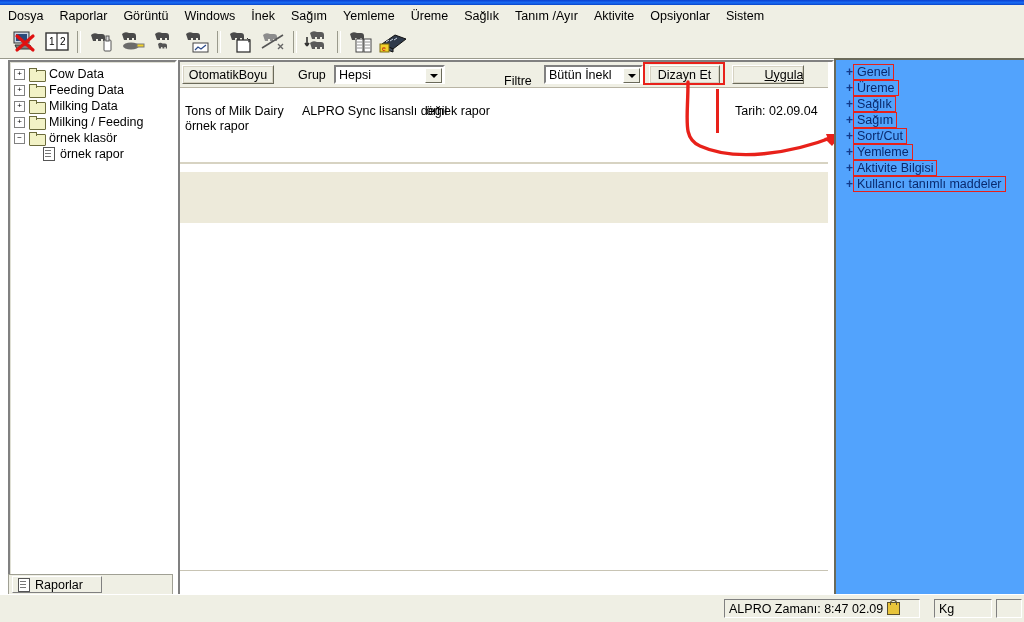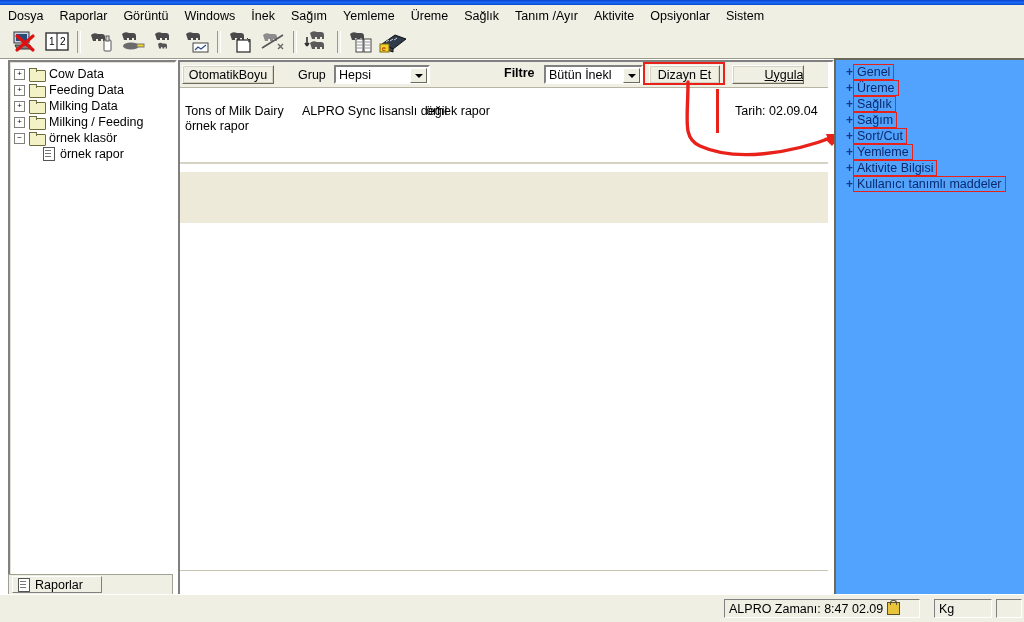--- a/index.html
+++ b/index.html
@@ -370,28 +370,28 @@
   <span class="tlabel">Raporlar</span>
 </div>
 
 <div id="mainpanel">
 
   <div id="reptoolbar">
     <div class="rbtn" style="left:2px;top:3px;width:92px;">OtomatikBoyu</div>
 
     <div class="rlabel" style="left:118px;top:6px;">Grup</div>
 
-    <div class="rcombo" style="left:154px;top:3px;width:96px;">
+    <div class="rcombo" style="left:154px;top:3px;width:111px;">
       <span class="val">Hepsi</span>
       <span class="arrowbox">
           <span class="caret"></span>
         </span>
     </div>
 
-    <div class="rlabel" style="left:324px;top:4px;font-weight:bold;">Filtre</div>
+    <div class="rlabel" style="left:324px;top:12px;">Filtre</div>
 
     <div class="rcombo" style="left:364px;top:3px;width:99px;">
       <span class="val">Bütün İnekl</span>
       <span class="arrowbox">
           <span class="caret"></span>
         </span>
     </div>
 
     <div class="rbtn" style="left:469px;top:3px;width:71px;">Dizayn Et</div>
 

